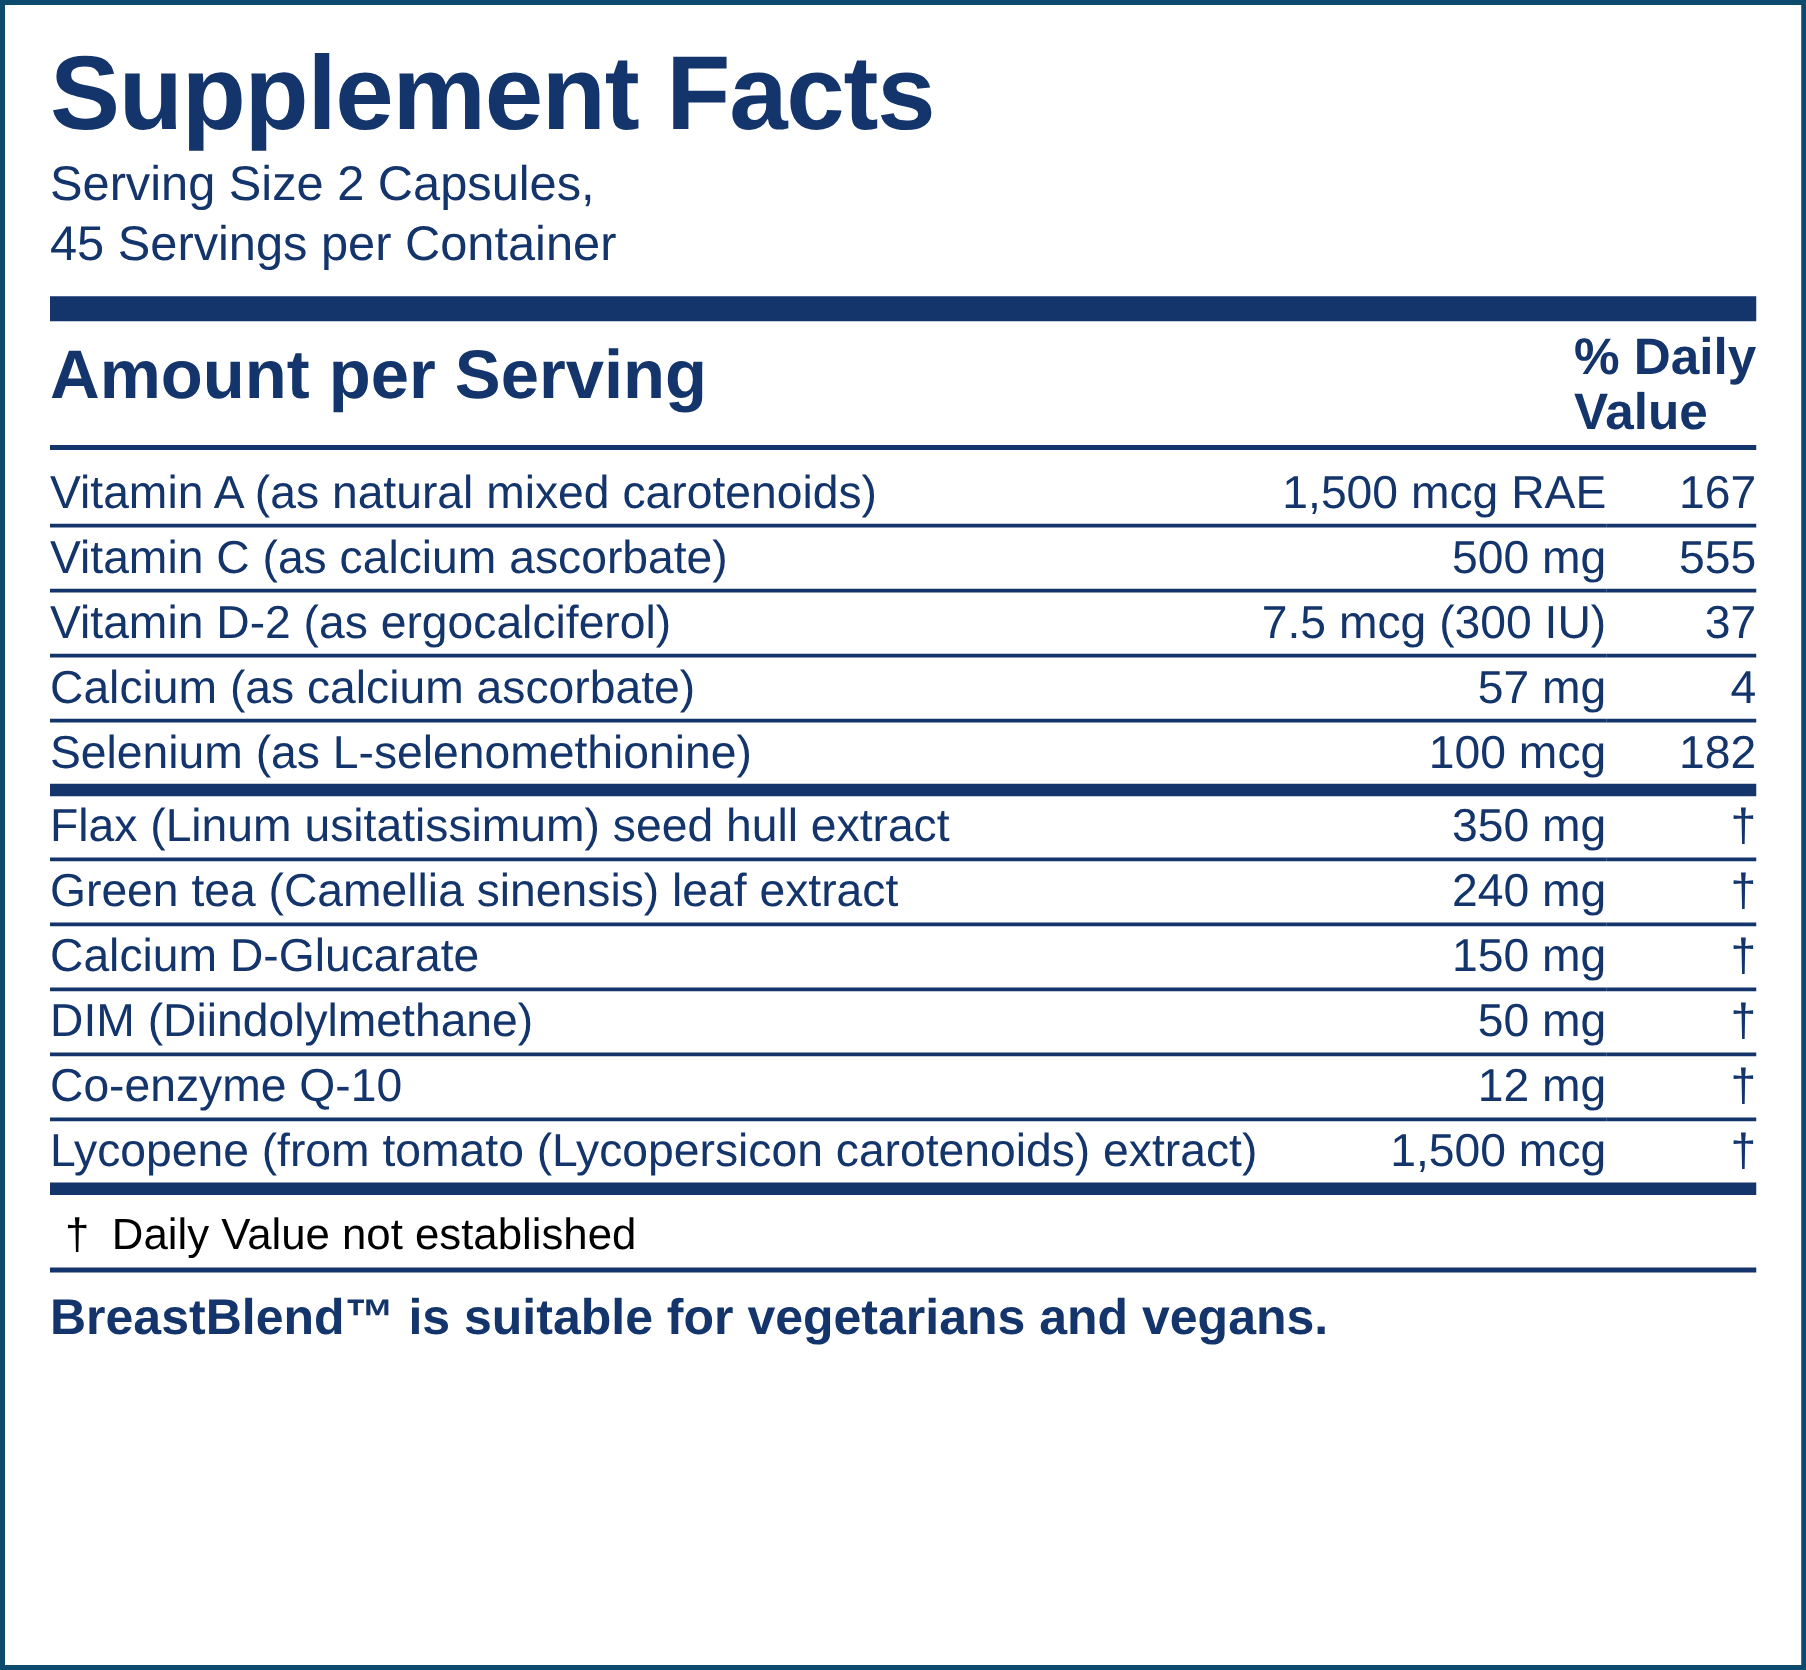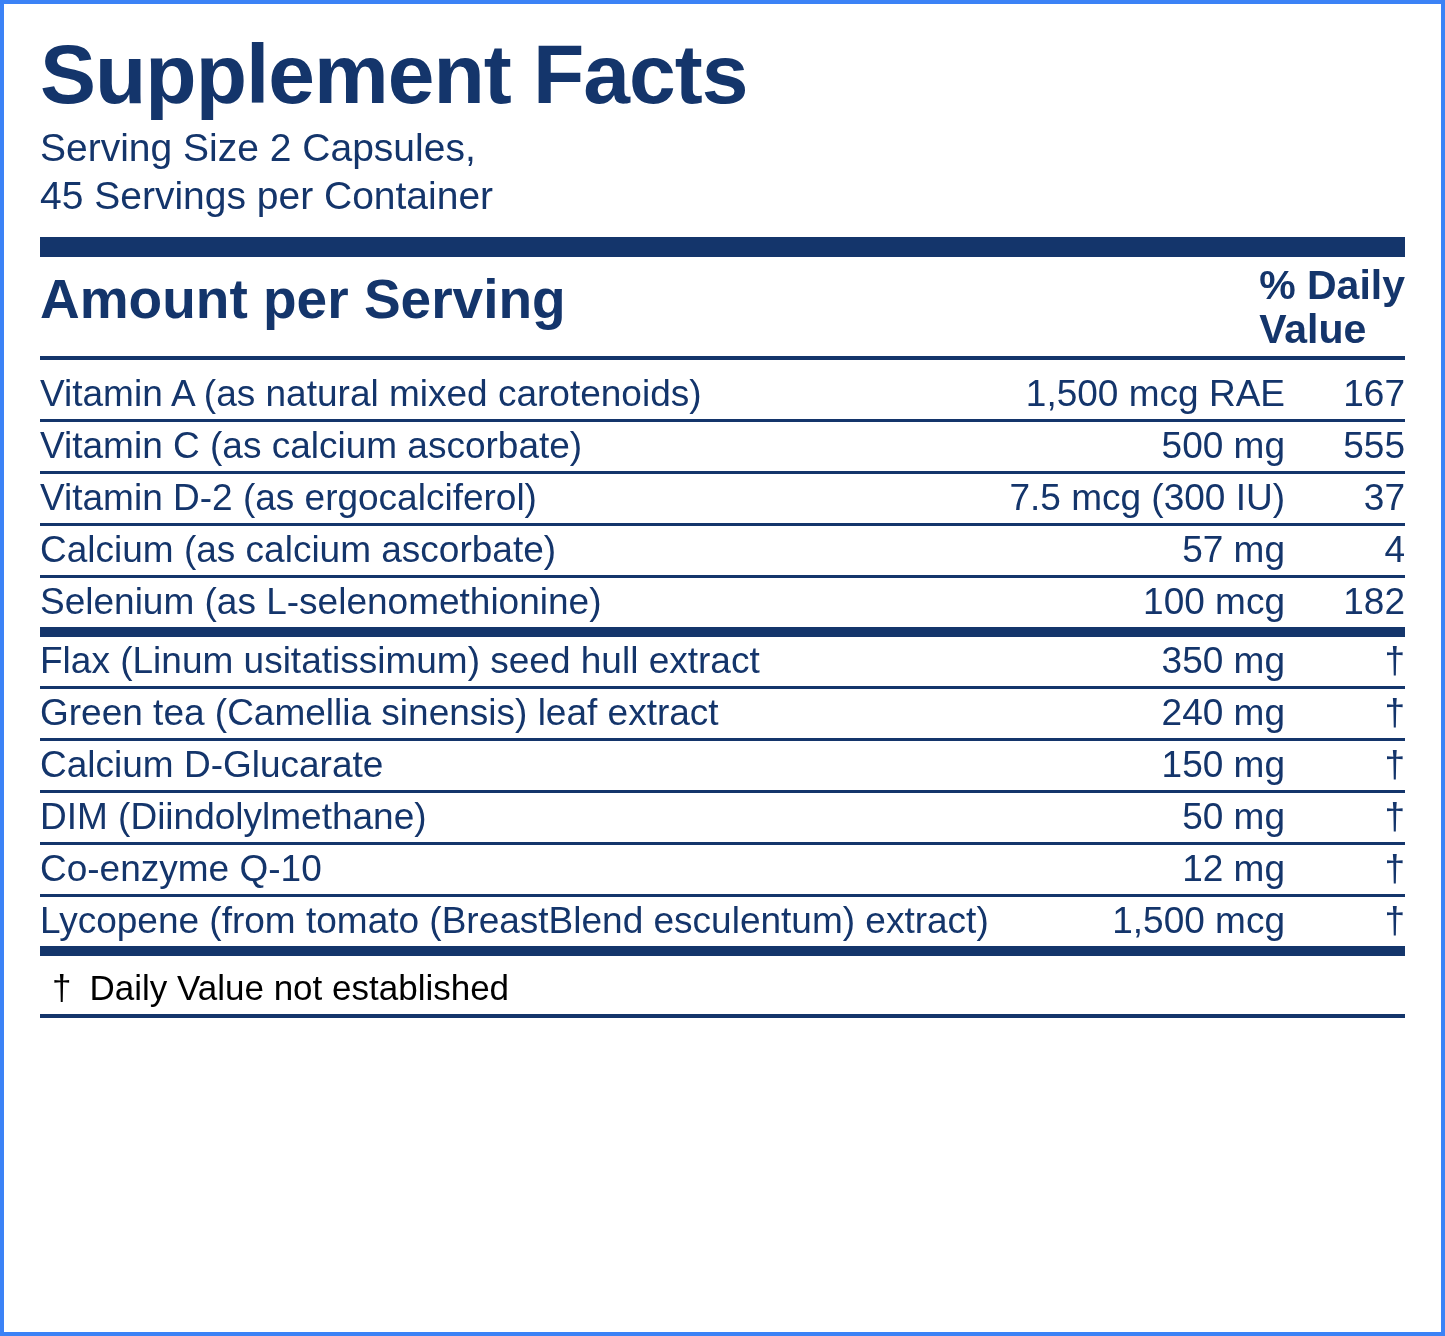--- a/index.html
+++ b/index.html
@@ -12,21 +12,21 @@
     height: 1336px;
     font-family: "Liberation Sans", sans-serif;
     color: #123a6e;
     overflow: hidden;
   }
   .panel {
     position: relative;
     width: 1445px;
     height: 1336px;
     box-sizing: border-box;
-    border: 4px solid #3b82f6;
+    border: 4px solid #0c4a6e;
     background: #ffffff;
     padding: 0 36px;
   }
   .title {
     font-size: 84px;
     font-weight: bold;
     letter-spacing: -1px;
     color: #14356b;
     line-height: 1.0;
     margin-top: 28px;
@@ -185,30 +185,31 @@
       <td class="name">DIM (Diindolylmethane)</td>
       <td class="amt">50 mg</td>
       <td class="dv">†</td>
     </tr>
     <tr>
       <td class="name">Co-enzyme Q-10</td>
       <td class="amt">12 mg</td>
       <td class="dv">†</td>
     </tr>
     <tr class="last">
-      <td class="name">Lycopene (from tomato (BreastBlend esculentum) extract)</td>
+      <td class="name">Lycopene (from tomato (Lycopersicon carotenoids) extract)</td>
       <td class="amt">1,500 mcg</td>
       <td class="dv">†</td>
     </tr>
   </tbody>
     </table>
 
   <div class="rule-med"></div>
 
   <div class="footnote">
     <span class="dagger">†</span><span>Daily Value not established</span>
   </div>
 
   <div class="rule-thin"></div>
 
 
+  <div class="suitable">BreastBlend™  is suitable for vegetarians and vegans.</div>
 
 </div>
 
 </body></html>

